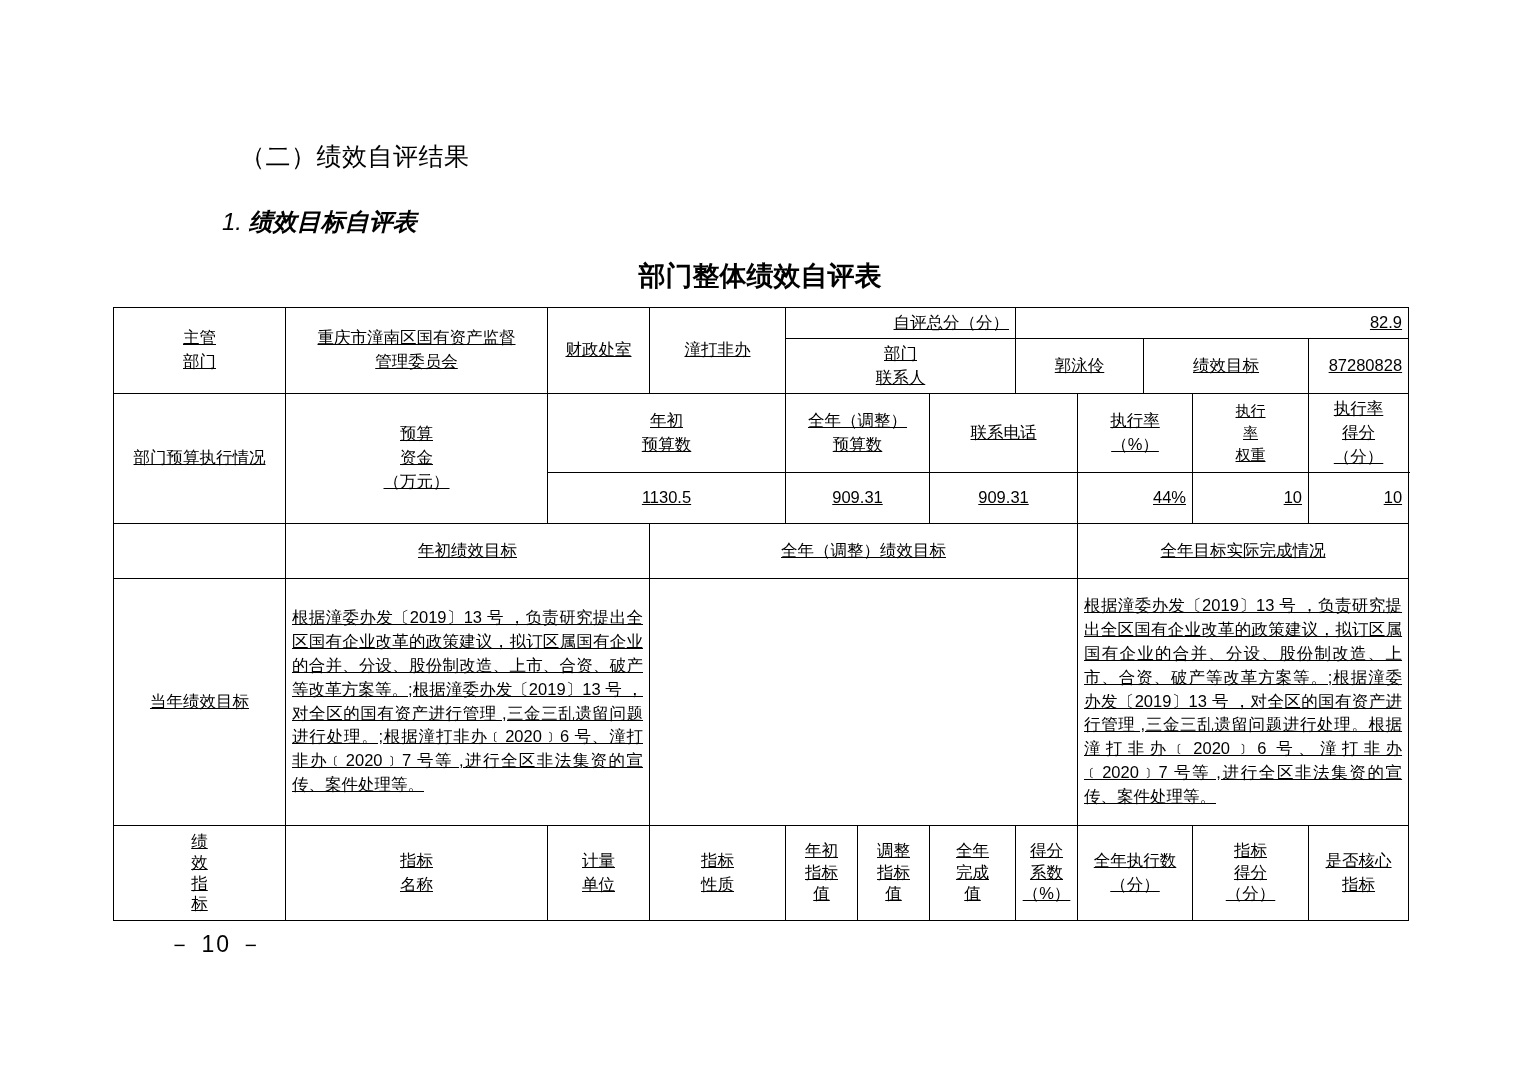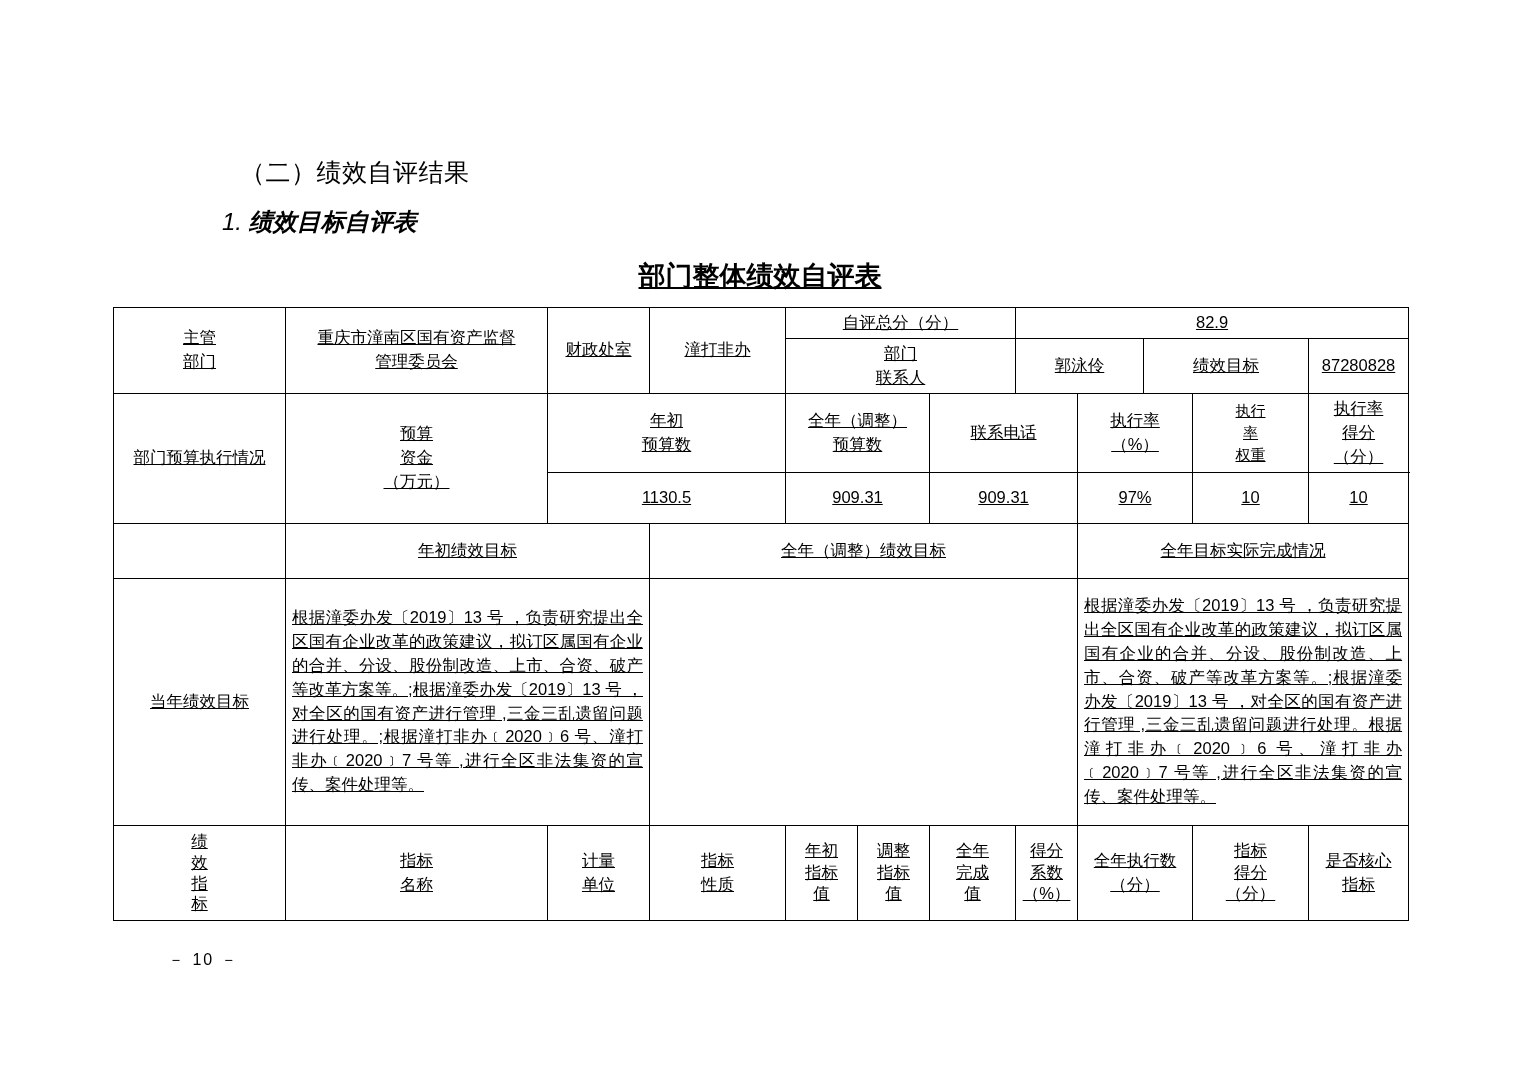--- a/index.html
+++ b/index.html
@@ -17,21 +17,21 @@
   }
   .page {
     position: absolute;
     left: 0; top: 0;
     width: 1520px;
     height: 1074px;
   }
   .heading-1 {
     position: absolute;
     left: 240px;
-    top: 156px;
+    top: 140px;
     font-size: 25px;
     letter-spacing: 0.5px;
   }
   .heading-2 {
     position: absolute;
     left: 222px;
     top: 206px;
     font-size: 24px;
     font-weight: bold;
     font-style: italic;
@@ -40,52 +40,51 @@
     font-weight: normal;
   }
   .table-title {
     position: absolute;
     left: 0;
     top: 258px;
     width: 1520px;
     text-align: center;
     font-size: 27px;
     font-weight: bold;
-    text-decoration: underline;
   }
   table.main {
     position: absolute;
     left: 113px;
     top: 307px;
     width: 1295px;
     border-collapse: collapse;
     table-layout: fixed;
     text-decoration: underline;
   }
   table.main td {
     border: 1px solid #000000;
     font-size: 16.5px;
     padding: 3px 6px;
     vertical-align: middle;
     line-height: 1.45;
   }
   td.c { text-align: center; }
-  td.l { text-align: center; }
+  td.l { text-align: right; }
   td.just {
     text-align: justify;
     text-align-last: left;
     vertical-align: top;
     padding: 8px 9px;
     line-height: 1.62;
   }
   .pagenum {
     position: absolute;
     left: 168px;
-    top: 950px;
-    font-size: 16px;
+    top: 929px;
+    font-size: 23px;
     letter-spacing: 2px;
   }
   .two-line { line-height: 1.5; }
 </style>
 </head>
 <body>
 
 <div class="page">
 
   <div class="heading-1">（二）绩效自评结果</div>
@@ -153,21 +152,21 @@
 权重</td>
       <td class="c" colspan="2" style="white-space:pre-line">执行率
 得分
 （分）</td>
     </tr>
 
     <tr>
       <td class="c" colspan="2" style="height:44px">1130.5</td>
       <td class="c" colspan="2">909.31</td>
       <td class="c" colspan="2">909.31</td>
-      <td class="l" colspan="2">97%</td>
+      <td class="l" colspan="2">44%</td>
       <td class="l">10</td>
       <td class="l" colspan="2">10</td>
     </tr>
 
     <tr>
       <td class="c"></td>
       <td class="c" colspan="5" style="height:48px">年初绩效目标</td>
       <td class="c" colspan="5">全年（调整）绩效目标</td>
       <td class="c" colspan="4">全年目标实际完成情况</td>
     </tr>

